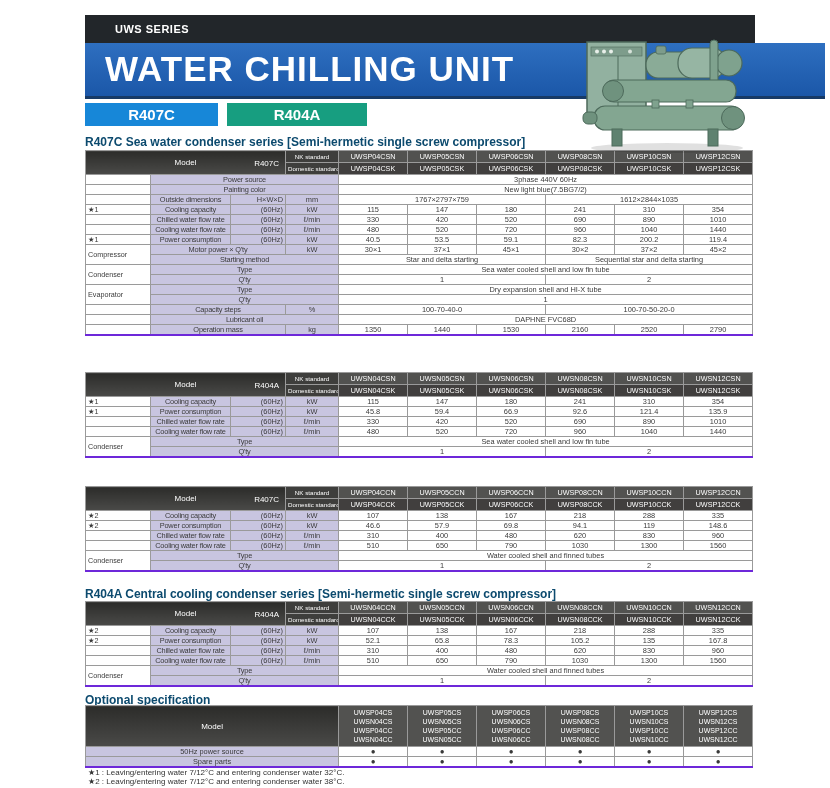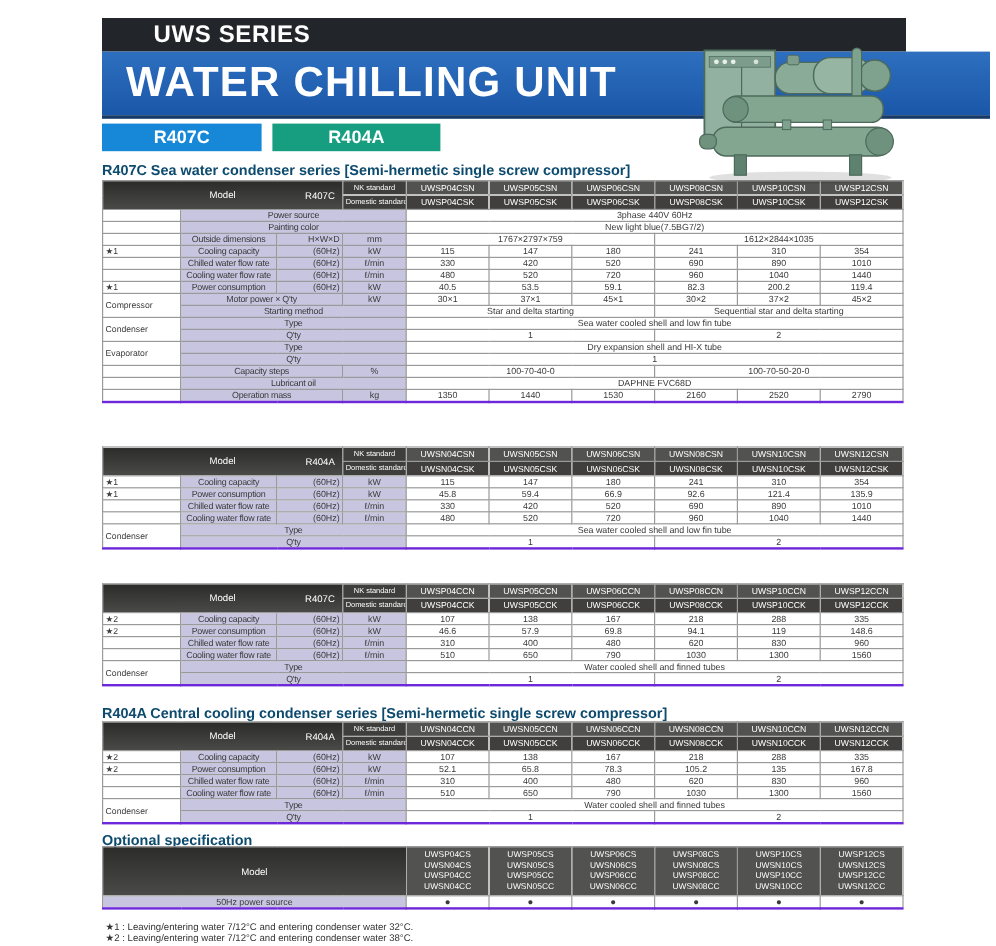--- a/index.html
+++ b/index.html
@@ -2,22 +2,22 @@
 <html style="--c-band-black: #22262a; --c-band-blue: #1b57a8; --c-band-blue-light: #2e6fc0; --c-badge-blue: #1787d8; --c-badge-green: #179e80; --c-lavender: #c8c5e0; --c-cell-border: #9a9a9a; --c-head-dark: #3e3e3c; --c-model-cell: #525250; --c-model-cell-dark: #413f3e; --c-text: #3a3a3a;"><head>
 <meta charset="utf-8">
 <style>
   html,body{margin:0;padding:0;background:#fff;}
   #page{position:relative;width:830px;height:788px;background:#ffffff;overflow:hidden;
         font-family:"Liberation Sans",sans-serif;color:#3a3a3a;}
 
   
   .band-black{position:absolute;left:85px;top:15px;width:670px;height:28px;
               background:var(--c-band-black);}
-  .band-black .series{display:block;font-size:20px;font-weight:bold;color:#fff;
-              line-height:28px;padding-left:43px;letter-spacing:.5px;}
+  .band-black .series{display:block;font-size:11px;font-weight:bold;color:#fff;
+              line-height:28px;padding-left:30px;letter-spacing:.5px;}
   .band-blue{position:absolute;left:85px;top:43px;width:740px;height:53px;
              background:linear-gradient(var(--c-band-blue-light),var(--c-band-blue));
              border-bottom:3px solid #173a66;}
   .band-blue .main-title{display:block;font-size:35px;font-weight:bold;color:#fff;
              line-height:52px;padding-left:20px;letter-spacing:1px;white-space:nowrap;}
   .badge{position:absolute;top:103px;height:23px;color:#fff;font-weight:bold;
          font-size:15px;text-align:center;line-height:23px;}
   #badge-0{left:85px;width:133px;background:var(--c-badge-blue);}
   #badge-1{left:227px;width:140px;background:var(--c-badge-green);}
 
@@ -576,19 +576,28 @@
         </tr>
         <tr>
           <td class="olab" colspan="4">50Hz power source</td>
           <td class="val dot">●</td>
           <td class="val dot">●</td>
           <td class="val dot">●</td>
           <td class="val dot">●</td>
           <td class="val dot">●</td>
           <td class="val dot">●</td>
         </tr>
+        <tr>
+          <td class="olab" colspan="4">Spare parts</td>
+          <td class="val dot">●</td>
+          <td class="val dot">●</td>
+          <td class="val dot">●</td>
+          <td class="val dot">●</td>
+          <td class="val dot">●</td>
+          <td class="val dot">●</td>
+        </tr>
       </tbody>
     </table>
 
   <div class="footnote" id="fn-0">★1 : Leaving/entering water 7/12°C and entering condenser water 32°C.</div>
   <div class="footnote" id="fn-1">★2 : Leaving/entering water 7/12°C and entering condenser water 38°C.</div>
 
 </div>
 
 </body></html>

